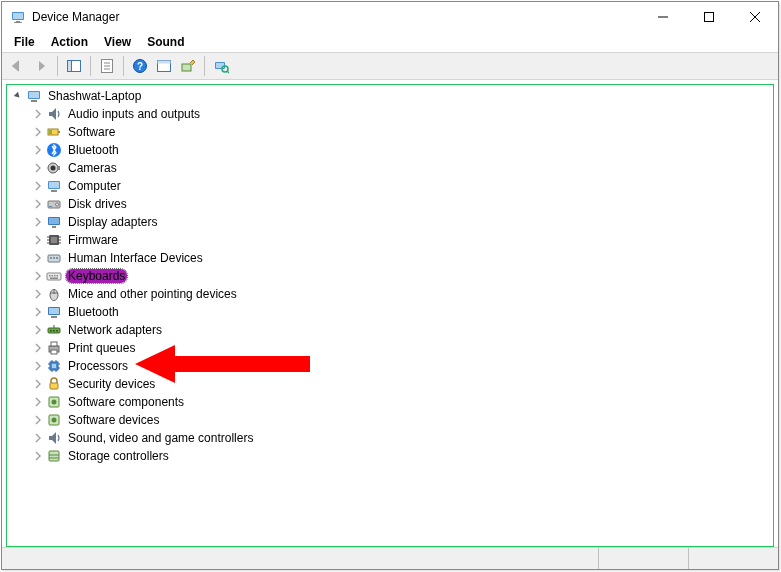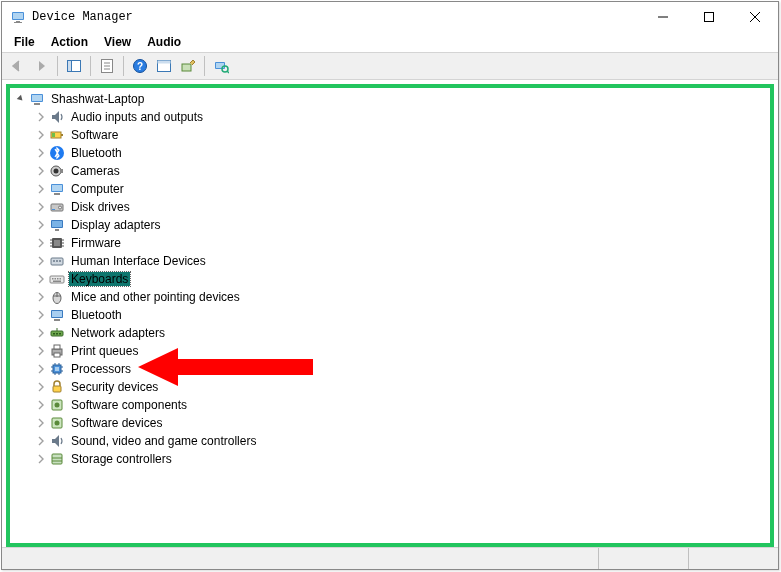--- a/index.html
+++ b/index.html
@@ -7,21 +7,21 @@
 
 .window {
   width: 778px; height: 569px; border: 1px solid #888; background: #fff;
   position: absolute; top: 1px; left: 1px; display: flex; flex-direction: column;
   box-shadow: 1px 1px 2px rgba(0,0,0,0.15);
 }
 
 
 .titlebar { height: 30px; display: flex; align-items: center; padding-left: 8px; background: #fff; }
 .titlebar .icon { width: 16px; height: 16px; margin-right: 6px; }
-.titlebar .title { font-size: 12px; color: #000; flex: 1; font-family: Liberation Mono, monospace; }
+.titlebar .title { font-size: 12px; color: #000; flex: 1; }
 .titlebar .controls { display: flex; height: 100%; }
 .titlebar .controls button {
   width: 46px; height: 30px; border: none; background: transparent; cursor: pointer;
   display: flex; align-items: center; justify-content: center;
 }
 
 
 .menubar { height: 20px; display: flex; align-items: center; padding: 0 4px; font-size: 12px; font-weight: bold; }
 .menubar span { padding: 2px 8px; cursor: pointer; }
 
@@ -32,26 +32,26 @@
 }
 .toolbar .tbtn {
   width: 22px; height: 22px; border: 1px solid transparent; background: transparent;
   display: flex; align-items: center; justify-content: center; border-radius: 2px; cursor: pointer;
 }
 .toolbar .tbtn.disabled { opacity: 0.4; cursor: default; }
 .toolbar .sep { width: 1px; height: 20px; background: #c0c0c0; margin: 0 3px; }
 
 
 .body { flex: 1; display: flex; border-top: none; }
-.tree { flex: 1; border: 4px solid #22c55e; margin: 4px 4px 0 4px; overflow: auto; background: #fff; padding: 2px 0; position: relative; }
+.tree { flex: 1; border: 1px solid #22c55e; margin: 4px 4px 0 4px; overflow: auto; background: #fff; padding: 2px 0; position: relative; }
 .tree-row { display: flex; align-items: center; height: 18px; font-size: 12px; cursor: default; white-space: nowrap; }
 .tree-row .expander { width: 14px; height: 14px; display: flex; align-items: center; justify-content: center; cursor: pointer; margin-right: 1px; }
 .tree-row .row-icon { width: 16px; height: 16px; margin-right: 4px; flex-shrink: 0; }
 .tree-row .label { padding: 0 2px; }
-.tree-row.selected .label { background: #0f766e; outline: 1px dotted #666; }
+.tree-row.selected .label { background: #a21caf; outline: 1px dotted #666; border-radius: 6px; }
 .tree-row.root { padding-left: 4px; }
 .tree-row.child { padding-left: 24px; }
 
 
 .status { height: 22px; border-top: 1px solid #d4d4d4; background: #f0f0f0; display: flex; }
 .status .cell { border-left: 1px solid #c0c0c0; height: 100%; }
 .status .cell:first-child { border-left: none; }
 
 
 .arrow-annot { position: absolute; left: 128px; top: 254px; pointer-events: none; z-index: 100; }
@@ -87,21 +87,21 @@
             <path d="M0 0 L10 10 M10 0 L0 10" stroke="#000" stroke-width="1"></path>
           </svg>
         </button>
     </div>
   </div>
 
   <div class="menubar">
     <span>File</span>
     <span>Action</span>
     <span>View</span>
-    <span>Audio</span>
+    <span>Sound</span>
   </div>
 
   <div class="toolbar">
     <span class="tbtn disabled">
         <svg width="16" height="16">
           <path d="M10 3 L4 8 L10 13" fill="none" stroke="#444" stroke-width="1.5"></path>
           <path d="M4 8 L10 3 L10 13 Z" fill="#444"></path>
         </svg>
       </span>
     <span class="tbtn disabled">

